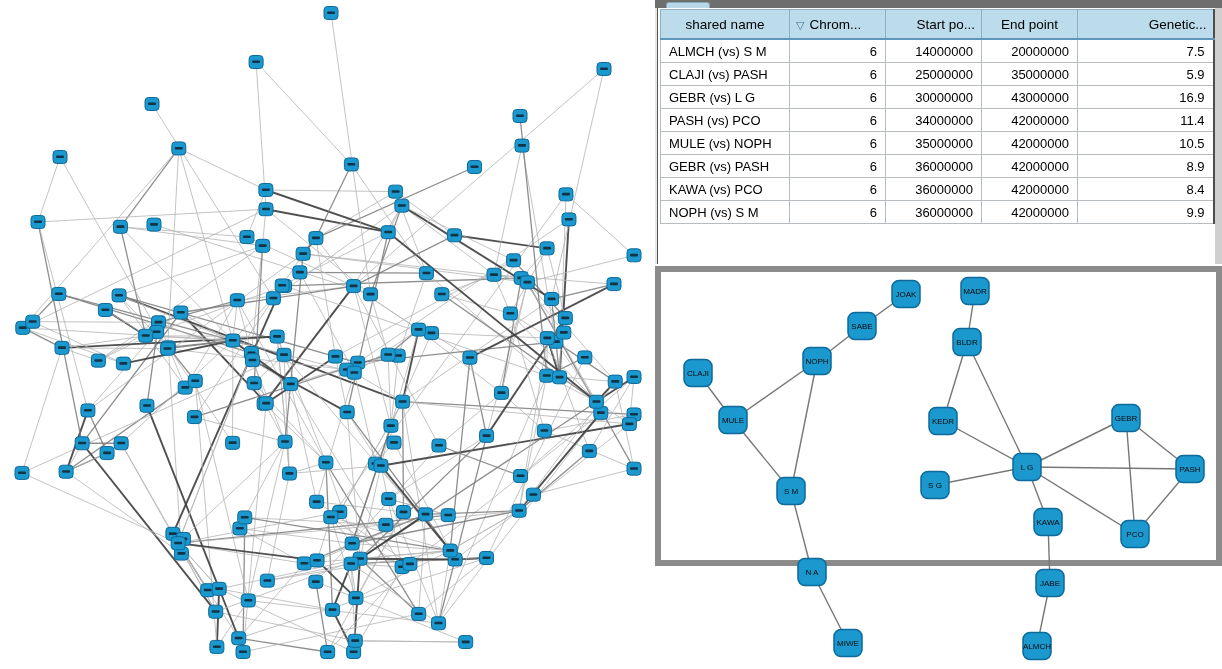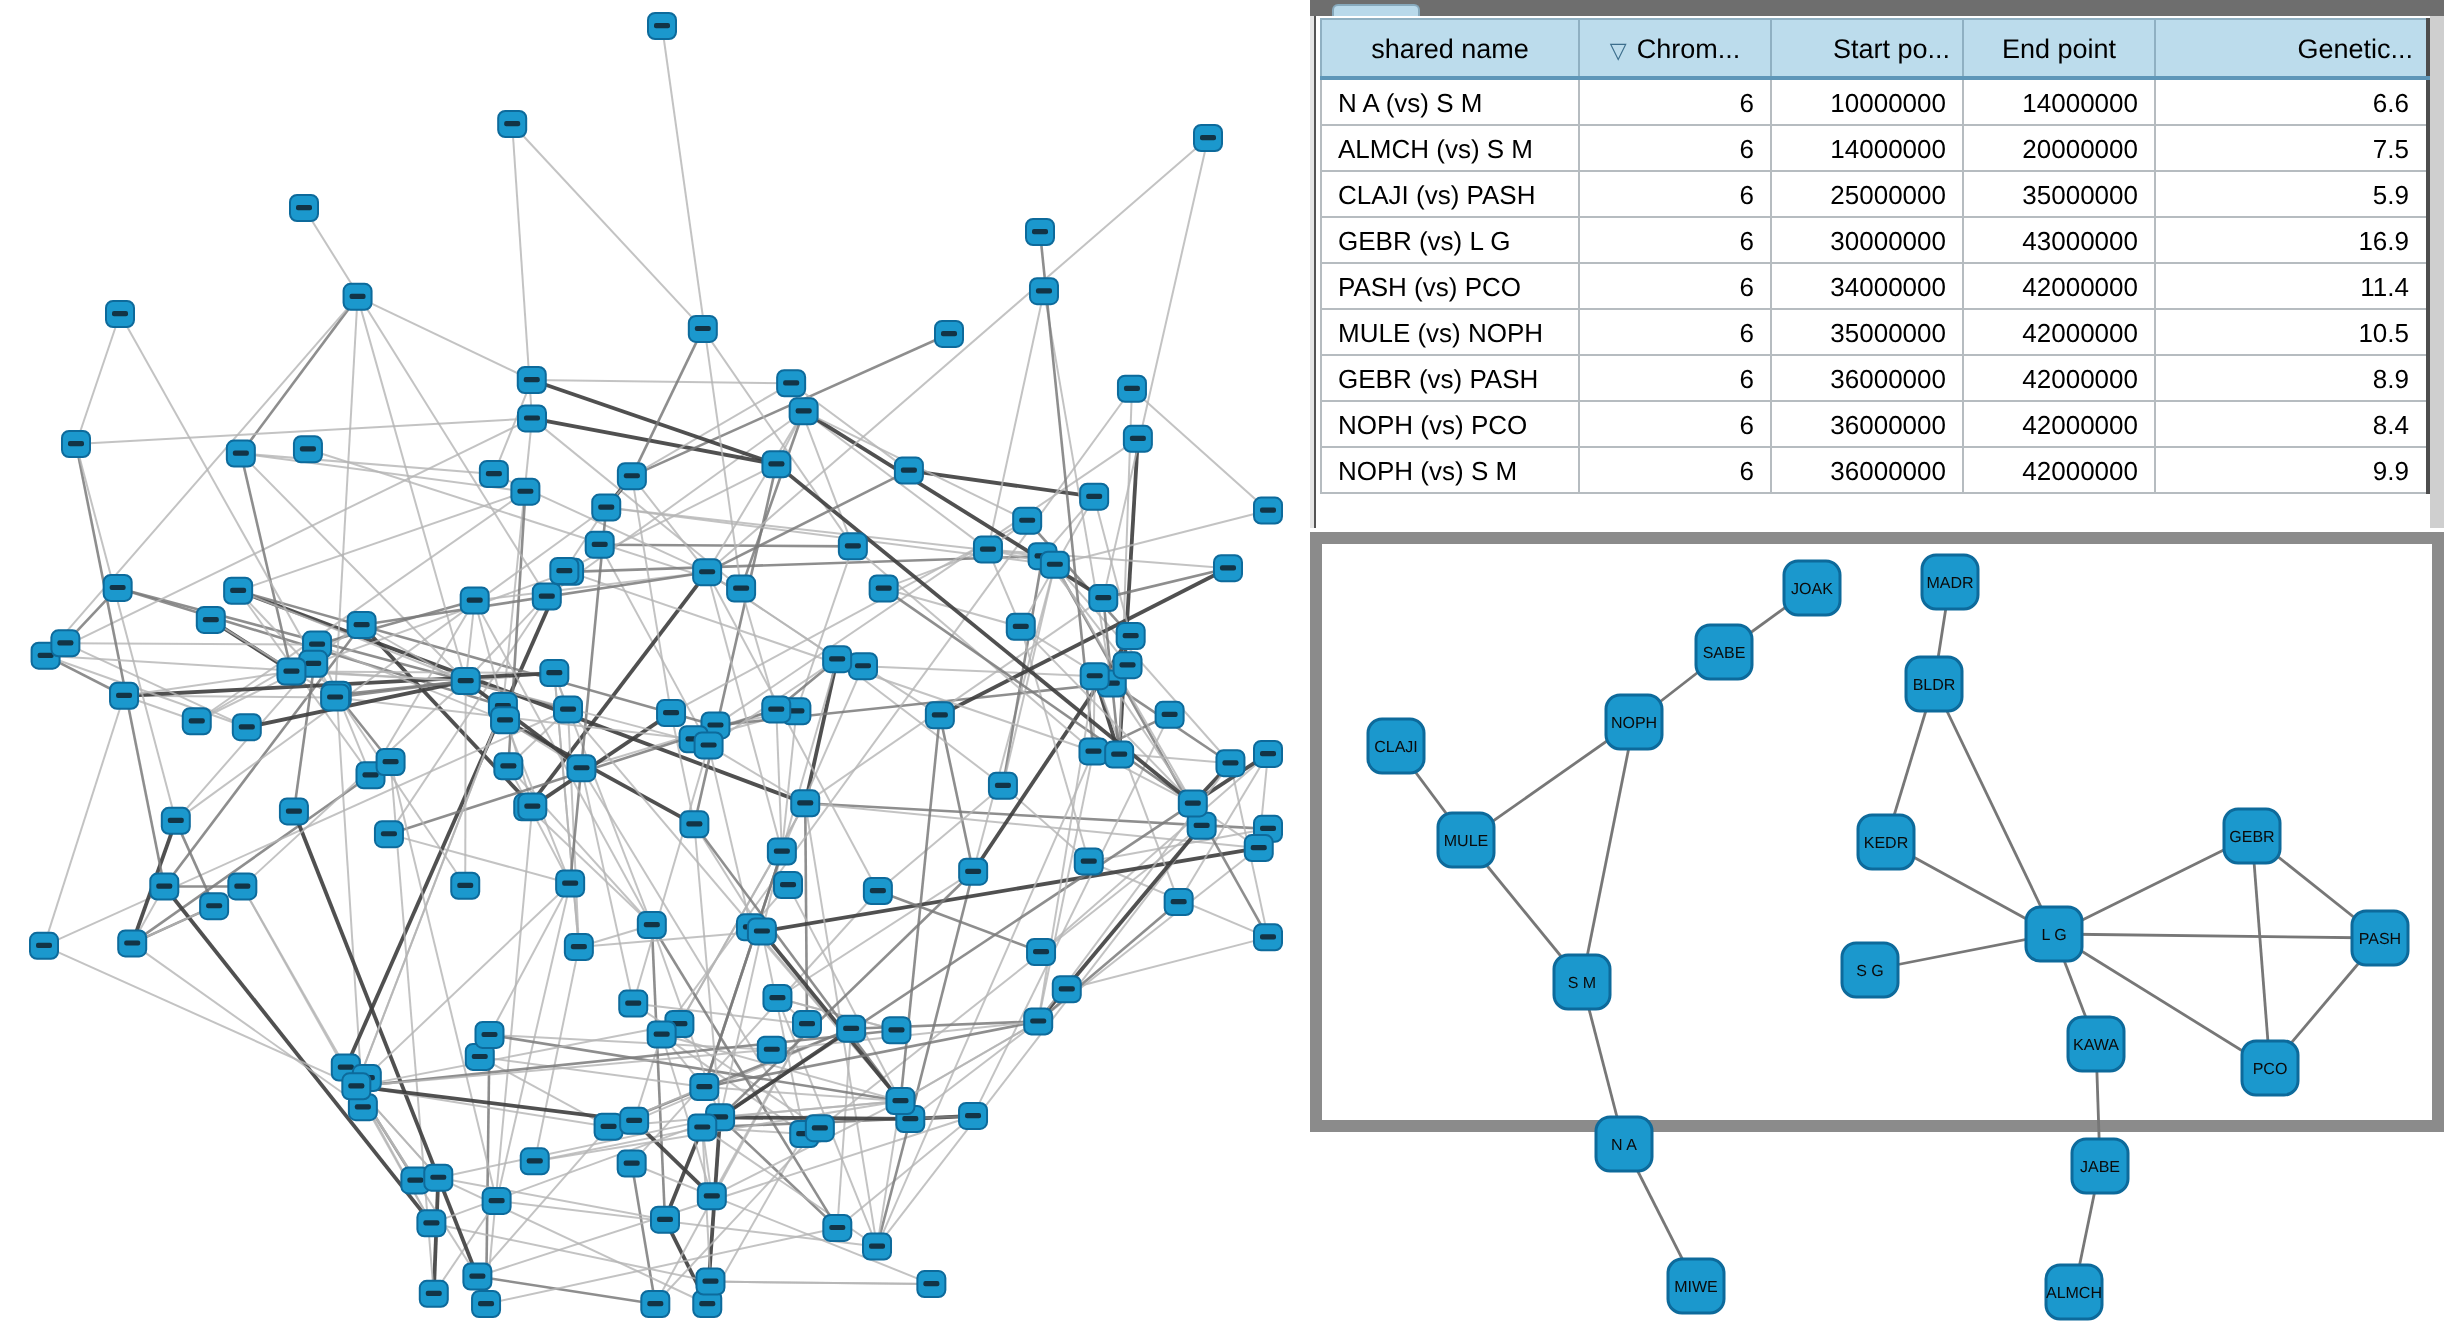--- a/index.html
+++ b/index.html
@@ -24,21 +24,21 @@
   table.grid{position:absolute;left:5px;top:1px;width:553px;border-collapse:collapse;
              table-layout:fixed;font-size:13px;color:#000;background:#fff;border-right:2px solid #4d4d4d;}
   table.grid th{background:#bcdcec;font-weight:normal;height:28px;
                 border:1px solid #8fb0c2;border-bottom:2px solid #5e96b8;
                 padding:0 6px;white-space:nowrap;overflow:hidden;font-size:13.5px;}
   table.grid td{height:22px;border:1px solid #b6bcc0;padding:0 8px;
                 white-space:nowrap;overflow:hidden;background:#fff;}
   .c0{text-align:left;}
   .c-num{text-align:right;}
   th.c0{text-align:center;}
-  th.c1{text-align:center;}
+  th.c1{text-align:left;}
   th.c2{text-align:right;}
   th.c3{}
   th.c4{text-align:right;}
   .filter-glyph{color:#3c6e8c;font-size:11px;margin-right:5px;}
 
   
   .net-panel{position:absolute;left:0;top:266px;width:567px;height:300px;
              border:6px solid #8b8b8b;background:#fff;box-sizing:border-box;}
   .net-panel svg{display:block;}
 
@@ -1090,27 +1090,20 @@
             <th class="c3">
               <span>End point</span>
             </th>
             <th class="c4">
               <span>Genetic...</span>
             </th>
           </tr>
         </thead>
         <tbody>
             <tr>
-              <td class="c0">N A (vs) S M</td>
-              <td class="c-num">6</td>
-              <td class="c-num">10000000</td>
-              <td class="c-num">14000000</td>
-              <td class="c-num">6.6</td>
-            </tr>
-            <tr>
               <td class="c0">ALMCH (vs) S M</td>
               <td class="c-num">6</td>
               <td class="c-num">14000000</td>
               <td class="c-num">20000000</td>
               <td class="c-num">7.5</td>
             </tr>
             <tr>
               <td class="c0">CLAJI (vs) PASH</td>
               <td class="c-num">6</td>
               <td class="c-num">25000000</td>
@@ -1139,21 +1132,21 @@
               <td class="c-num">10.5</td>
             </tr>
             <tr>
               <td class="c0">GEBR (vs) PASH</td>
               <td class="c-num">6</td>
               <td class="c-num">36000000</td>
               <td class="c-num">42000000</td>
               <td class="c-num">8.9</td>
             </tr>
             <tr>
-              <td class="c0">NOPH (vs) PCO</td>
+              <td class="c0">KAWA (vs) PCO</td>
               <td class="c-num">6</td>
               <td class="c-num">36000000</td>
               <td class="c-num">42000000</td>
               <td class="c-num">8.4</td>
             </tr>
             <tr>
               <td class="c0">NOPH (vs) S M</td>
               <td class="c-num">6</td>
               <td class="c-num">36000000</td>
               <td class="c-num">42000000</td>

